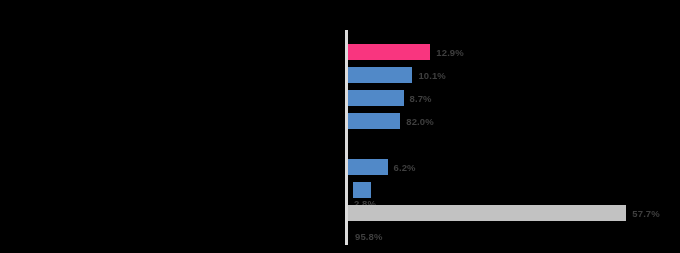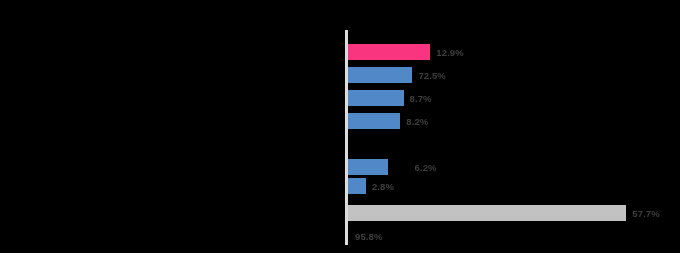--- a/index.html
+++ b/index.html
@@ -65,40 +65,40 @@
   <div id="plot-area">
     <div id="y-axis-line"></div>
 
     <div class="bar-row" style="top:6px;">
       <span class="bar" style="width: 82.36px; background: rgb(249, 53, 127);"></span>
       <span class="bar-label">12.9%</span>
     </div>
 
     <div class="bar-row" style="top:29px;">
       <span class="bar" style="width: 64.48px; background: rgb(81, 137, 200);"></span>
-      <span class="bar-label">72.5%</span>
+      <span class="bar-label">10.1%</span>
     </div>
 
     <div class="bar-row" style="top:52px;text-decoration:underline;">
       <span class="bar" style="width: 55.55px; background: rgb(81, 137, 200);"></span>
       <span class="bar-label">8.7%</span>
     </div>
 
     <div class="bar-row" style="top:75px;">
       <span class="bar" style="width: 52.35px; background: rgb(81, 137, 200);"></span>
-      <span class="bar-label">8.2%</span>
+      <span class="bar-label">82.0%</span>
     </div>
 
 
-    <div class="bar-row" style="top:121px;gap:21px;">
+    <div class="bar-row" style="top:121px;">
       <span class="bar" style="width: 39.58px; background: rgb(81, 137, 200);"></span>
       <span class="bar-label">6.2%</span>
     </div>
 
-    <div class="bar-row" style="top:140px;">
+    <div class="bar-row" style="top:152px;flex-direction:column;">
       <span class="bar" style="width: 17.88px; background: rgb(81, 137, 200);"></span>
       <span class="bar-label">2.8%</span>
     </div>
 
     <div class="bar-row" style="top:167px;">
       <span class="bar" style="width: 278.37px; background: rgb(194, 194, 194);"></span>
       <span class="bar-label">57.7%</span>
     </div>
 
     <div class="bar-row" style="top:190px;">

